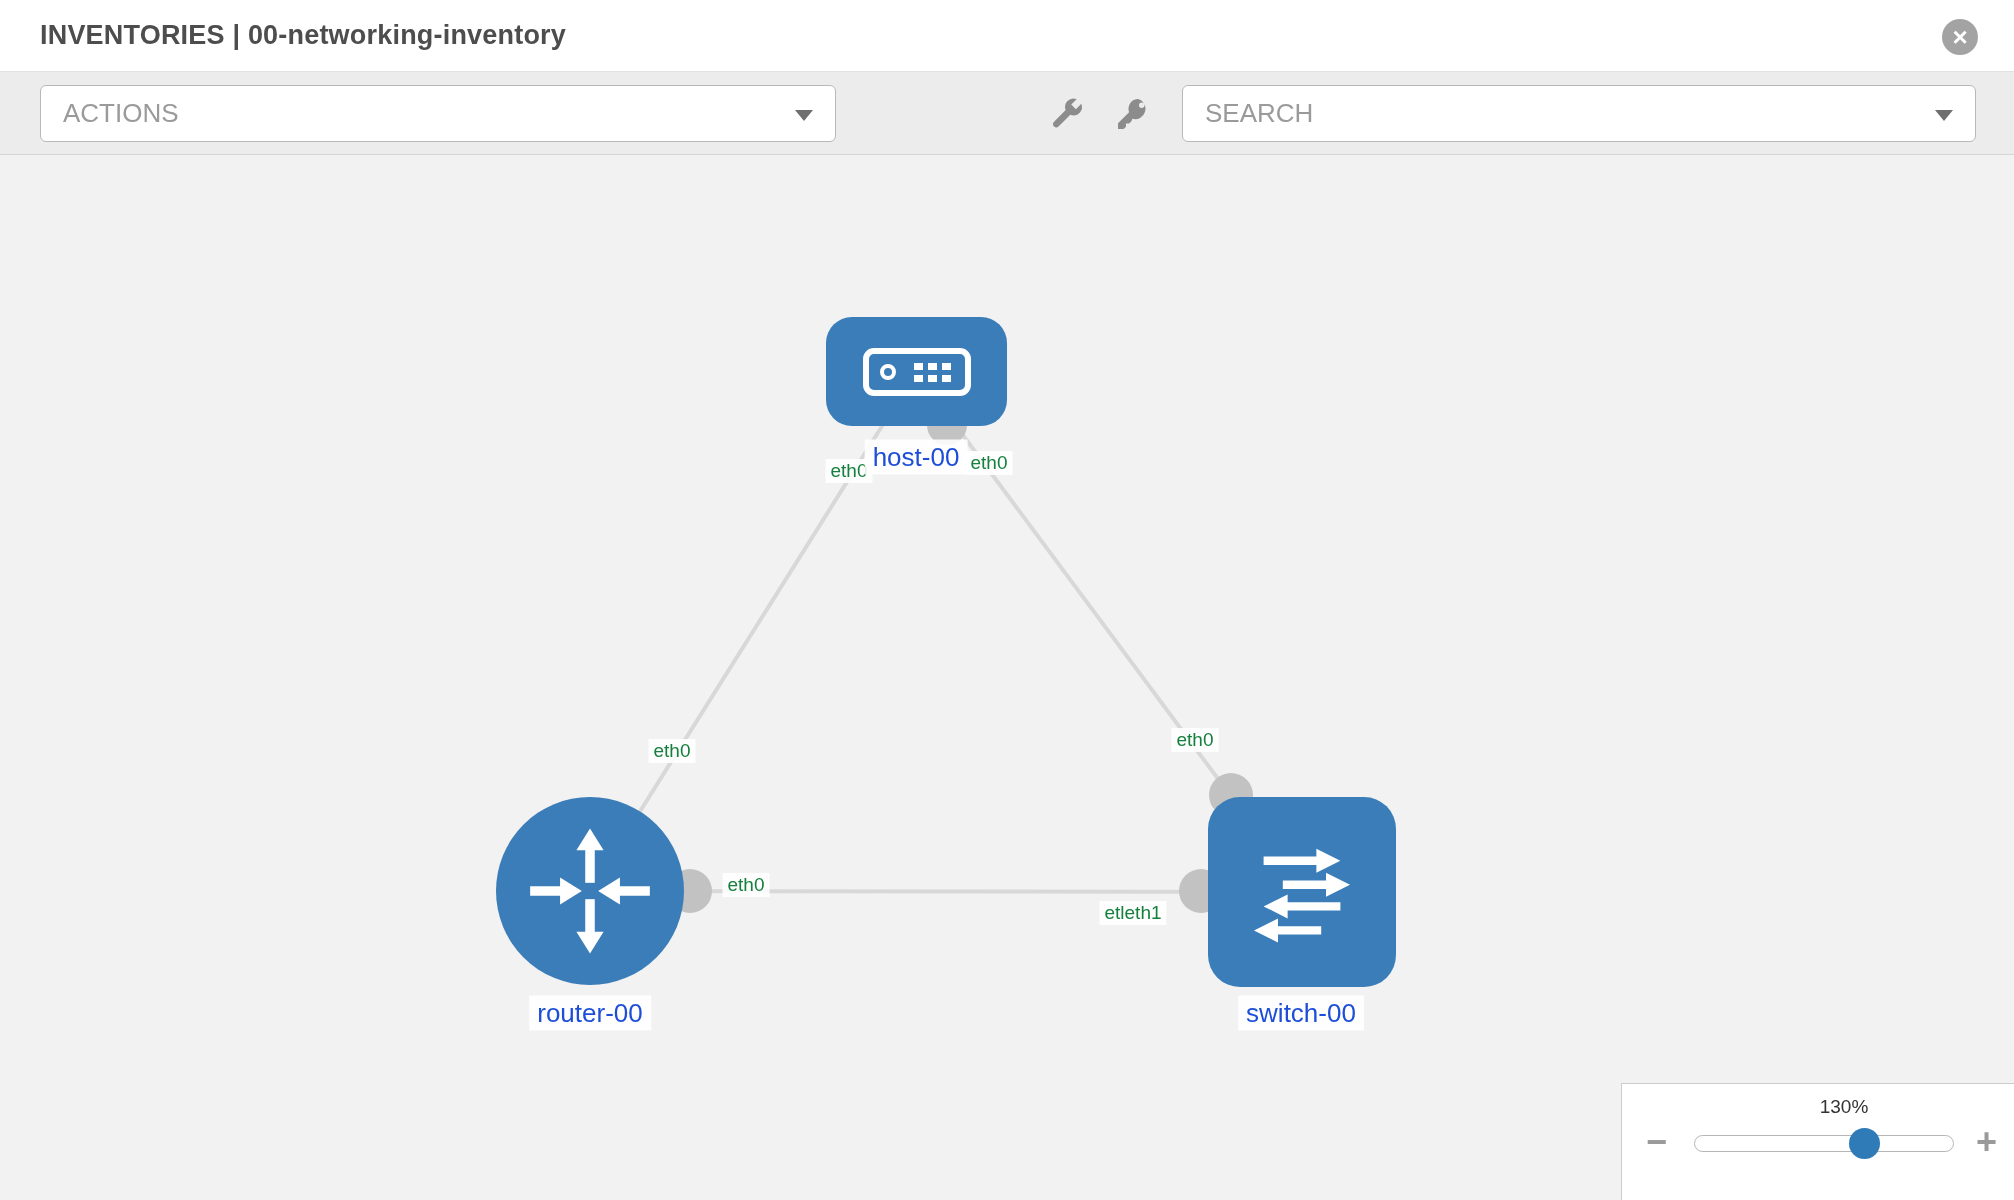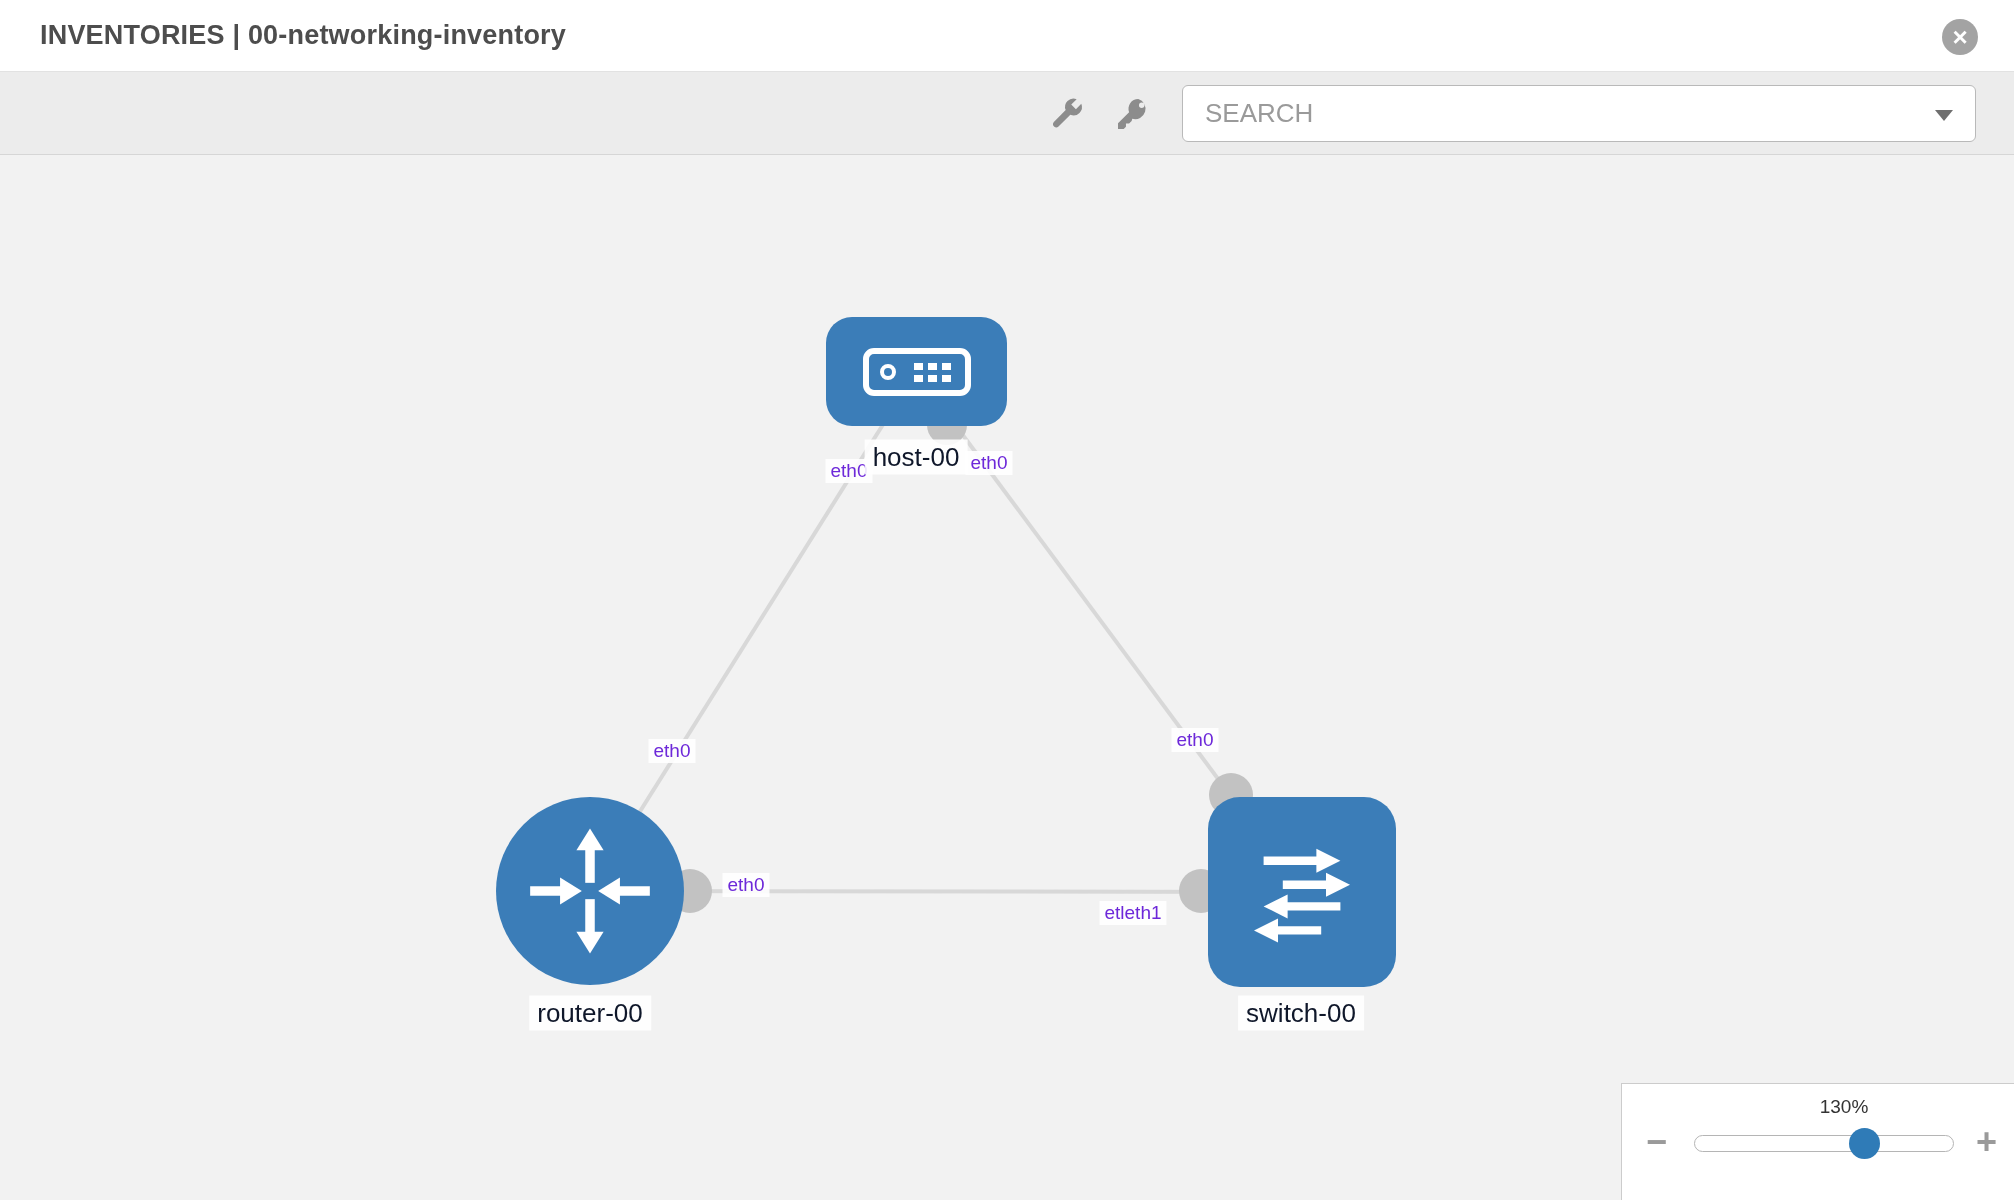--- a/index.html
+++ b/index.html
@@ -55,26 +55,26 @@
   .node {
     position: absolute; background: #3b7db8; display: flex;
     align-items: center; justify-content: center; cursor: pointer; z-index: 2;
   }
   .node svg { display: block; }
   .node-host { left: 826px; top: 162px; width: 181px; height: 109px; border-radius: 26px; }
   .node-router { left: 496px; top: 642px; width: 188px; height: 188px; border-radius: 50%; }
   .node-switch { left: 1208px; top: 642px; width: 188px; height: 190px; border-radius: 32px; }
   .node-label {
     position: absolute; transform: translate(-50%, -50%);
-    background: rgba(255,255,255,0.88); color: #0f172a;
+    background: rgba(255,255,255,0.88); color: #1d4ed8;
     font-size: 26px; padding: 2px 8px; z-index: 4; white-space: nowrap;
   }
   .edge-label {
     position: absolute; transform: translate(-50%, -50%);
-    background: rgba(255,255,255,0.88); color: #6d28d9;
+    background: rgba(255,255,255,0.88); color: #15803d;
     font-size: 19px; padding: 1px 5px; z-index: 3; white-space: nowrap;
   }
   
   .zoom-panel {
     position: absolute; left: 1621px; top: 1083px; width: 446px; height: 118px;
     background: #ffffff; border: 1px solid #cccccc; z-index: 5;
   }
   .zoom-level {
     position: absolute; left: 0; top: 12px; width: 100%;
     text-align: center; font-size: 19px; color: #333333;
@@ -99,20 +99,24 @@
 
 <div class="header">
   <span class="header-title">INVENTORIES | 00-networking-inventory</span>
   <div class="close-btn">
     <span>×</span>
   </div>
 </div>
 
 <div class="toolbar">
 
+  <div class="select-box actions-select">
+    <span>ACTIONS</span>
+    <span class="caret"></span>
+  </div>
 
   <div class="tool-icon wrench-icon">
     <svg viewBox="0 0 24 24">
       <path d="M22.2 5.2a5.6 5.6 0 0 1-7.3 7.3L7 20.4a2.2 2.2 0 0 1-3.1-3.1l7.9-7.9a5.6 5.6 0 0 1 7.3-7.3l-3.6 3.6 3.1 3.1 3.6-3.6z" fill="#8c8c8c"></path>
     </svg>
   </div>
 
   <div class="tool-icon key-icon">
     <svg viewBox="0 0 24 24">
       <path d="M15.5 2a6.5 6.5 0 0 0-6.1 8.8L2 18.2V22h3.8l1.5-1.5v-2.1h2.1l1.7-1.7.4-1.6A6.5 6.5 0 1 0 15.5 2zm2.3 6a1.8 1.8 0 1 1 0-3.6 1.8 1.8 0 0 1 0 3.6z" fill="#8c8c8c"></path>

